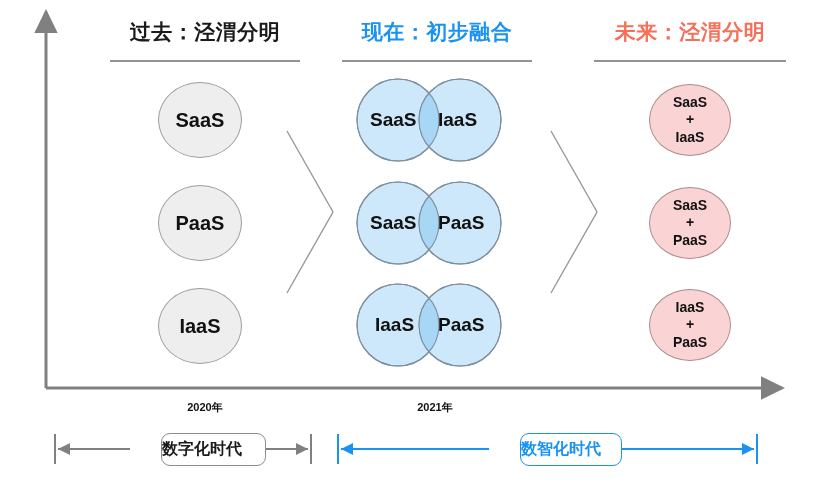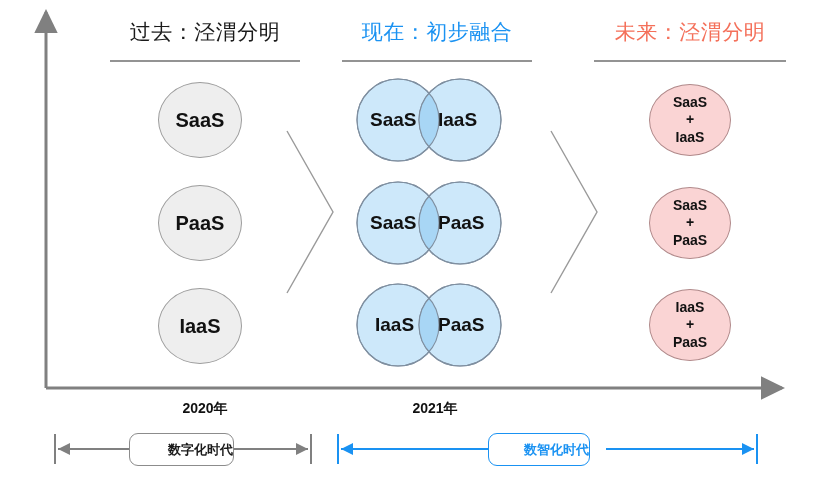--- a/index.html
+++ b/index.html
@@ -25,21 +25,21 @@
     width: 827px;
     height: 498px;
     pointer-events: none;
   }
 
   
   .col-header {
     position: absolute;
     text-align: center;
     font-size: 21px;
-    font-weight: normal;
+    font-weight: bold;
     letter-spacing: 0.5px;
     white-space: nowrap;
   }
   .hdr-past    { color: #1a1a1a; }
   .hdr-present { color: #1a92f2; }
   .hdr-future  { color: #f4705a; }
 
   
   .node {
     position: absolute;
@@ -71,40 +71,41 @@
     font-size: 19px;
     font-weight: bold;
     color: #111111;
     white-space: nowrap;
     z-index: 5;
   }
 
   
   .year {
     position: absolute;
-    font-size: 14px;
+    font-size: 11px;
     font-weight: bold;
     color: #111111;
     text-align: center;
     white-space: nowrap;
   }
 
   
   .era-pill {
     position: absolute;
     display: flex;
     align-items: center;
-    justify-content: flex-end;
+    justify-content: flex-start;
     border-radius: 9px;
     background: #ffffff;
-    font-size: 13px;
+    font-size: 16px;
     font-weight: bold;
     white-space: nowrap;
     box-sizing: border-box;
     z-index: 6;
+    margin-left: 32px;
   }
   .era-gray { border: 1px solid #8c8c8c; color: #1a1a1a; }
   .era-blue { border: 1px solid #1a92f2; color: #1a92f2; }
 </style>
 </head>
 <body>
 
 <div id="canvas">
 
   <svg id="axes-svg" viewBox="0 0 827 498">

